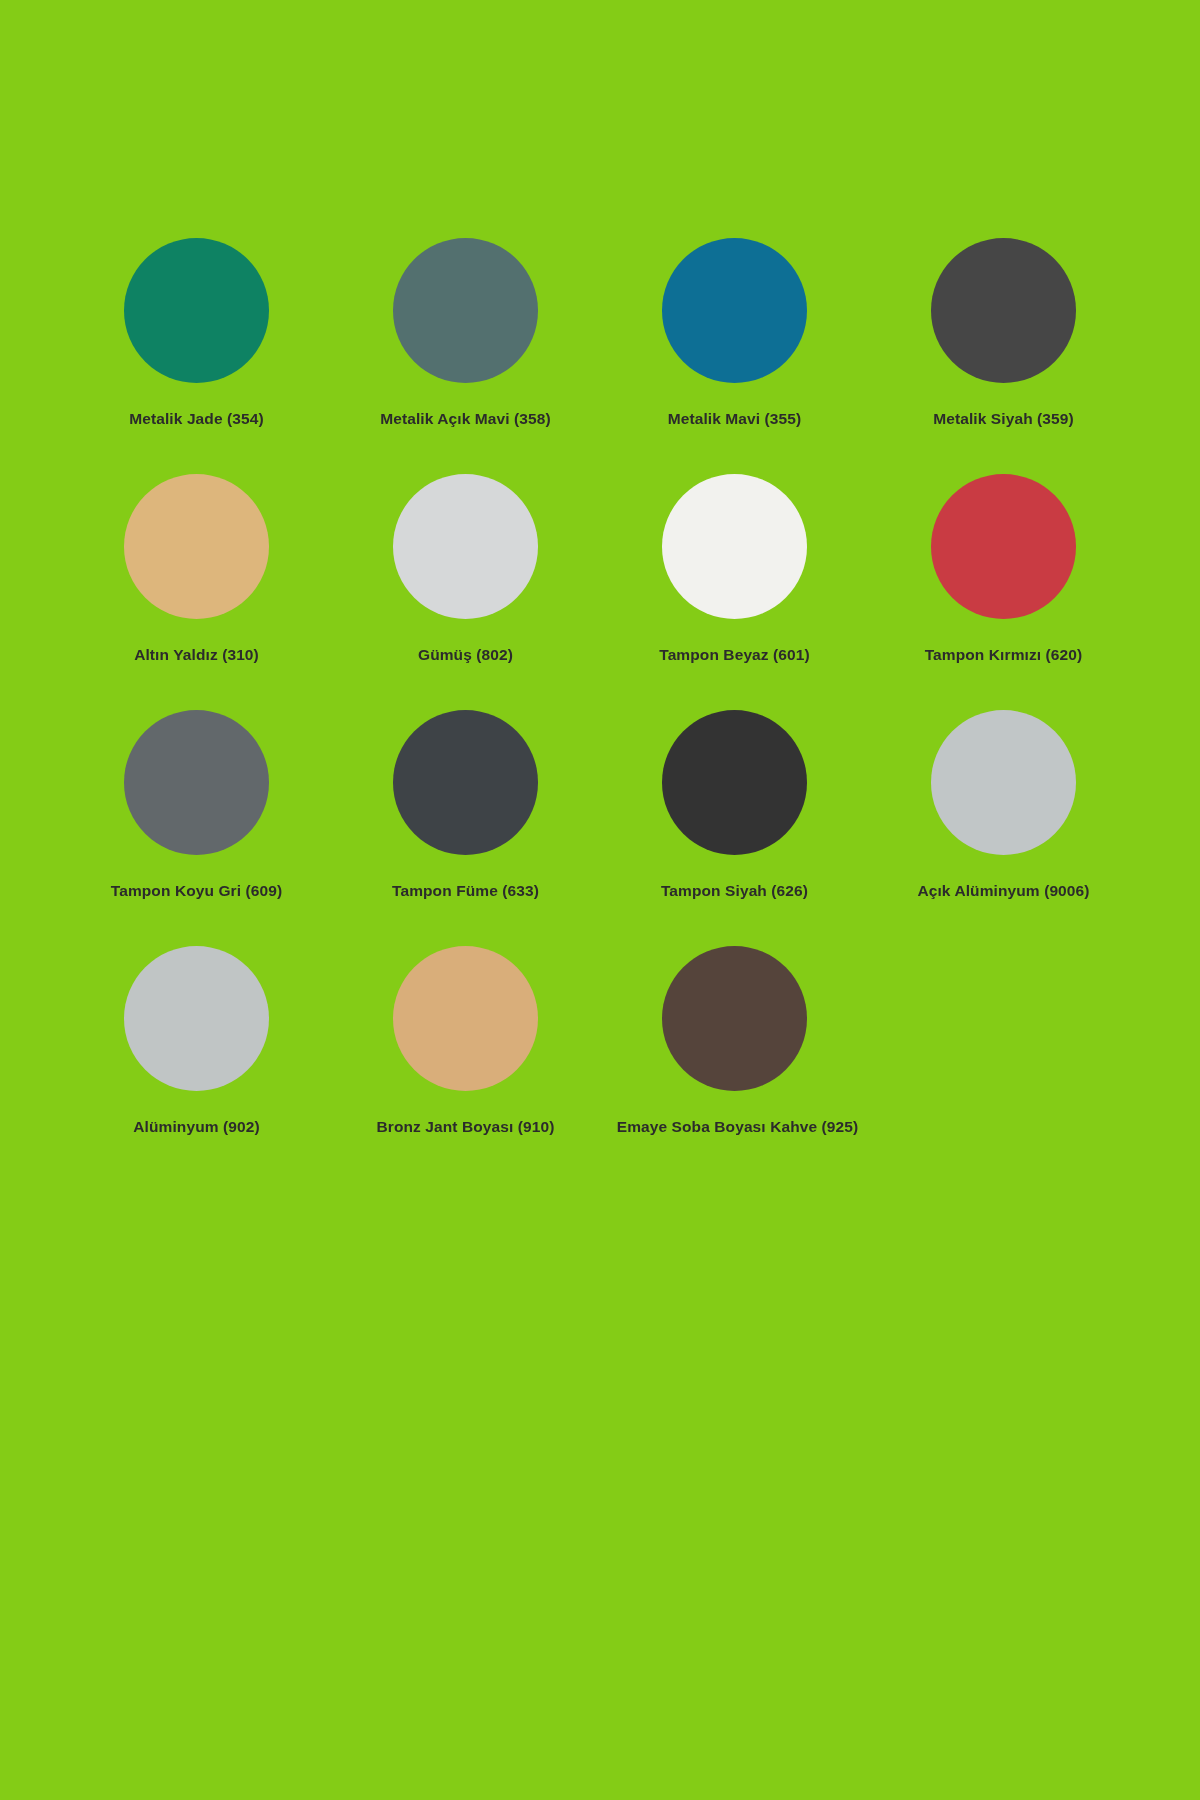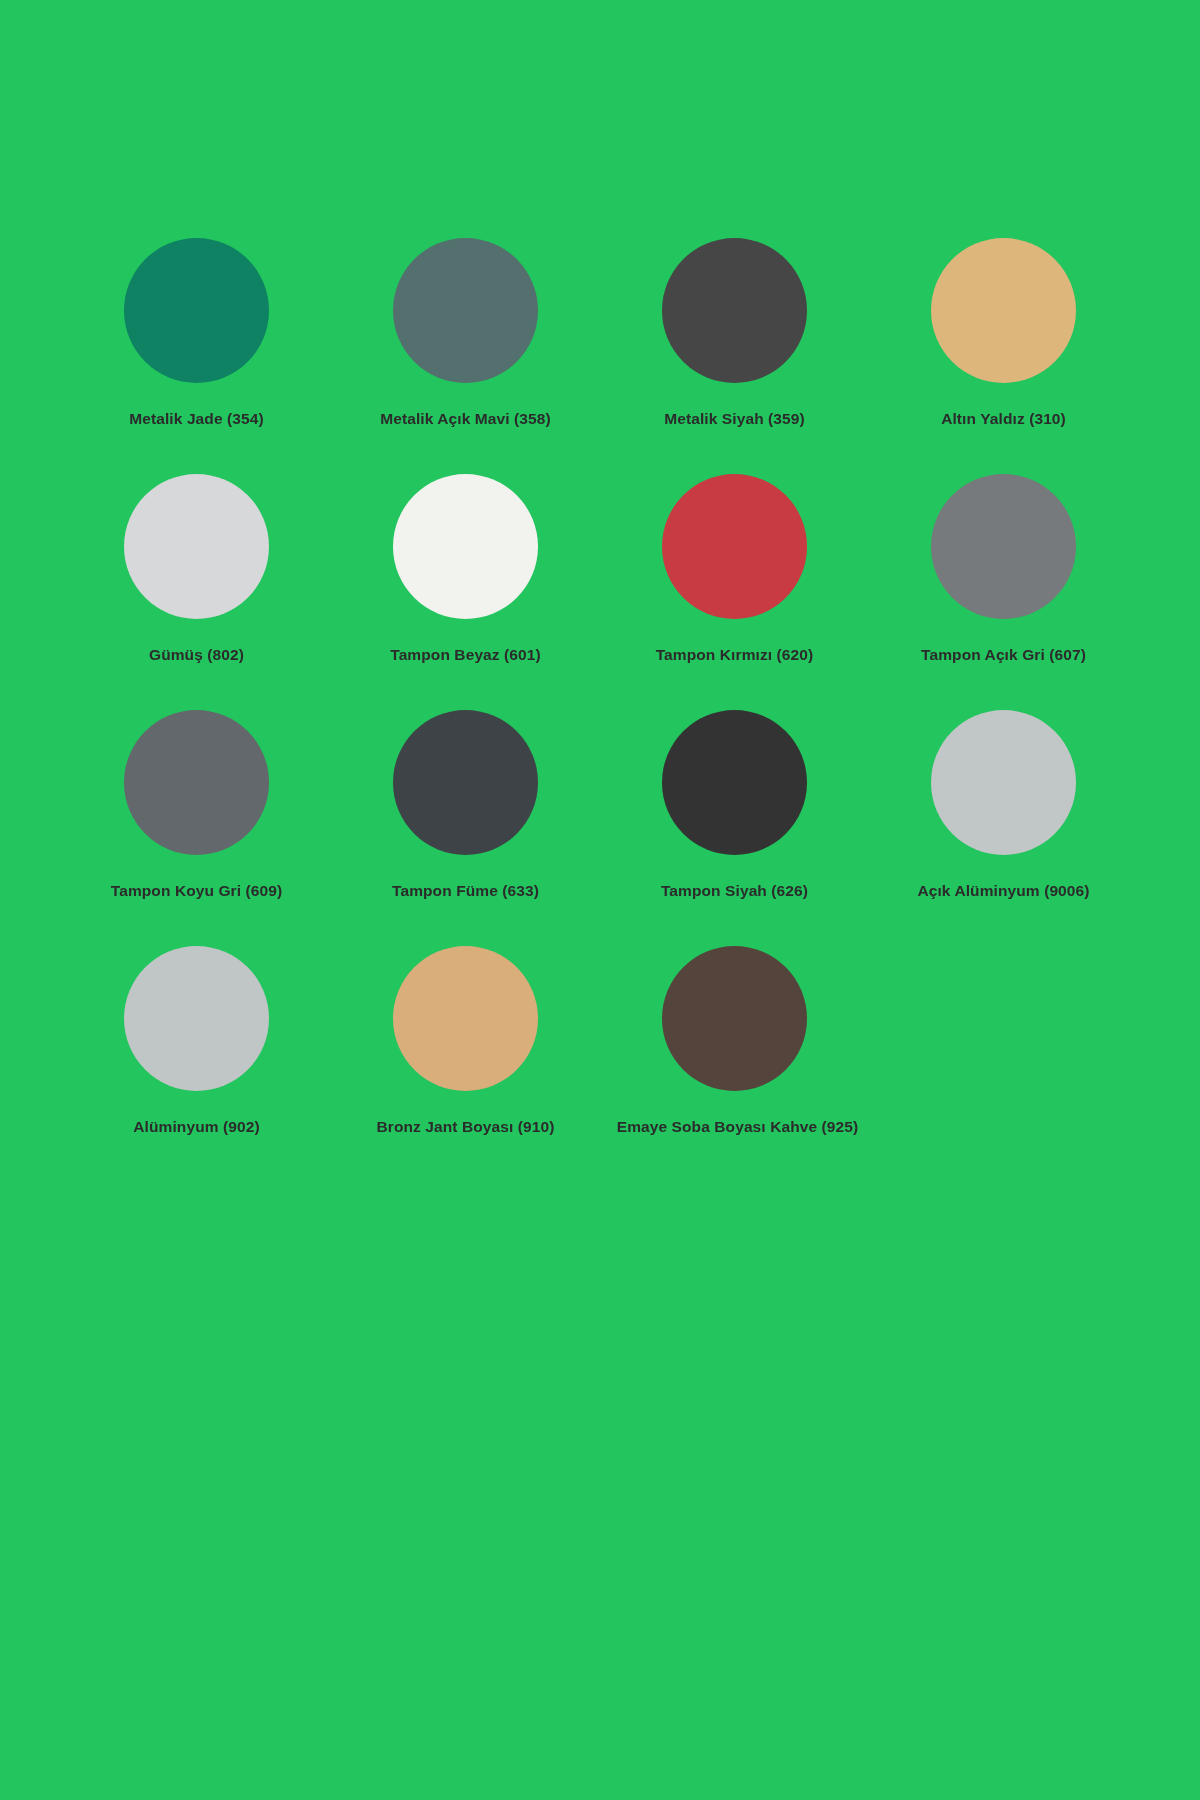--- a/index.html
+++ b/index.html
@@ -58,35 +58,39 @@
     color: #2b2b2b;
     letter-spacing: 0.1px;
     text-align: center;
     line-height: 1.2;
     white-space: nowrap;
   }
 </style>
 </head>
 <body style="background-color: rgb(255, 255, 255);">
 
-<div class="page" style="background-color: #22c55e;">
+<div class="page" style="background-color: #84cc16;">
 
   <div class="swatch-grid">
 
     <div class="swatch-cell">
       <span class="swatch-dot" style="background-color: rgb(14, 130, 99);"></span>
       <span class="swatch-label" style="color: rgb(43, 43, 43);">Metalik Jade (354)</span>
     </div>
 
 
     <div class="swatch-cell">
       <span class="swatch-dot" style="background-color: rgb(83, 112, 111);"></span>
       <span class="swatch-label" style="color: rgb(43, 43, 43);">Metalik Açık Mavi (358)</span>
     </div>
 
+    <div class="swatch-cell">
+      <span class="swatch-dot" style="background-color: rgb(13, 111, 149);"></span>
+      <span class="swatch-label" style="color: rgb(43, 43, 43);">Metalik Mavi (355)</span>
+    </div>
 
     <div class="swatch-cell">
       <span class="swatch-dot" style="background-color: rgb(70, 70, 70);"></span>
       <span class="swatch-label" style="color: rgb(43, 43, 43);">Metalik Siyah (359)</span>
     </div>
 
     <div class="swatch-cell">
       <span class="swatch-dot" style="background-color: rgb(221, 182, 124);"></span>
       <span class="swatch-label" style="color: rgb(43, 43, 43);">Altın Yaldız (310)</span>
     </div>
@@ -99,24 +103,20 @@
     <div class="swatch-cell">
       <span class="swatch-dot" style="background-color: rgb(242, 242, 238);"></span>
       <span class="swatch-label" style="color: rgb(43, 43, 43);">Tampon Beyaz (601)</span>
     </div>
 
     <div class="swatch-cell">
       <span class="swatch-dot" style="background-color: rgb(201, 59, 67);"></span>
       <span class="swatch-label" style="color: rgb(43, 43, 43);">Tampon Kırmızı (620)</span>
     </div>
 
-    <div class="swatch-cell">
-      <span class="swatch-dot" style="background-color: rgb(119, 122, 124);"></span>
-      <span class="swatch-label" style="color: rgb(43, 43, 43);">Tampon Açık Gri (607)</span>
-    </div>
 
     <div class="swatch-cell">
       <span class="swatch-dot" style="background-color: rgb(98, 104, 107);"></span>
       <span class="swatch-label" style="color: rgb(43, 43, 43);">Tampon Koyu Gri (609)</span>
     </div>
 
     <div class="swatch-cell">
       <span class="swatch-dot" style="background-color: rgb(62, 67, 71);"></span>
       <span class="swatch-label" style="color: rgb(43, 43, 43);">Tampon Füme (633)</span>
     </div>

